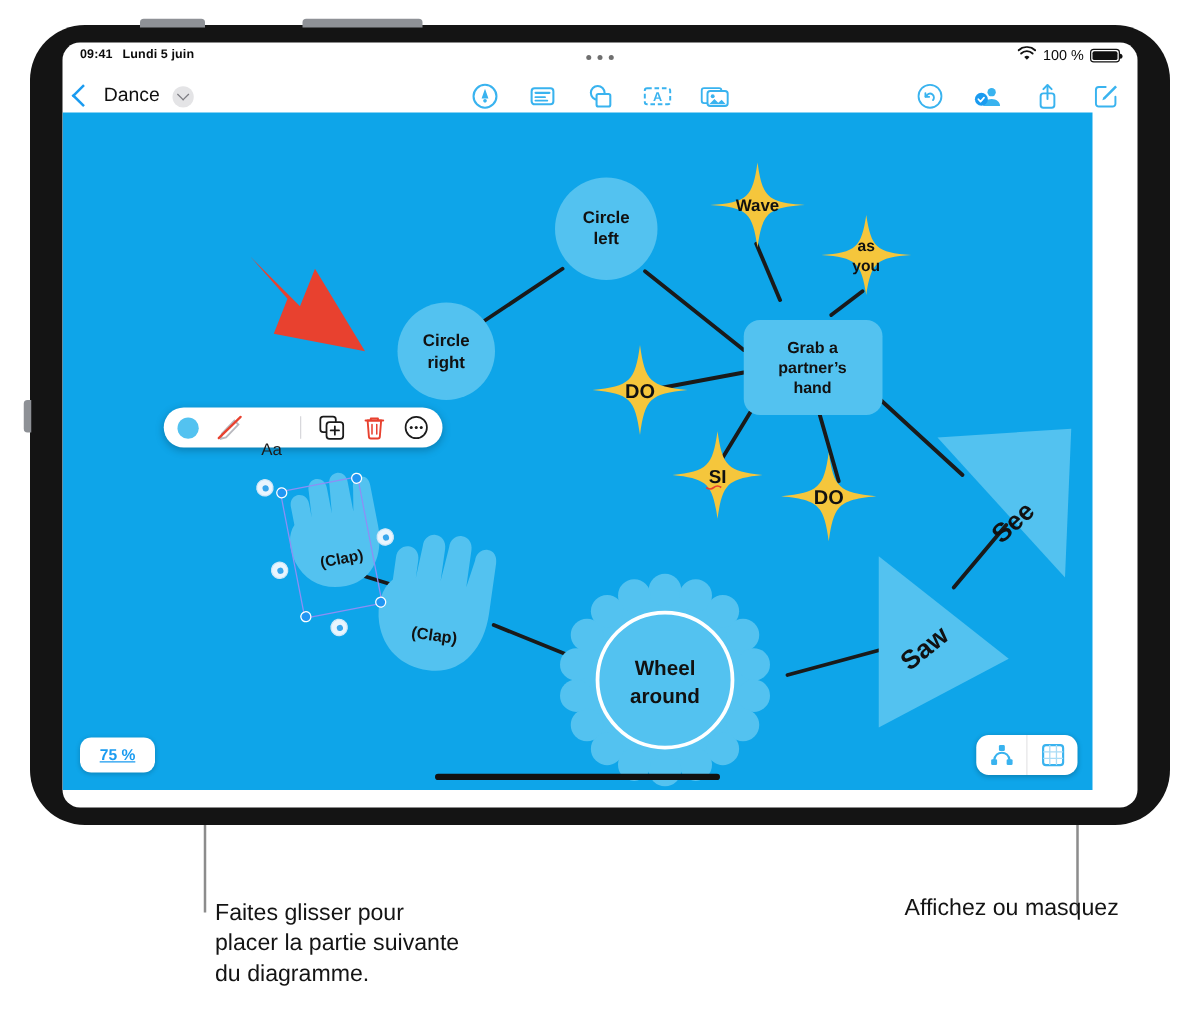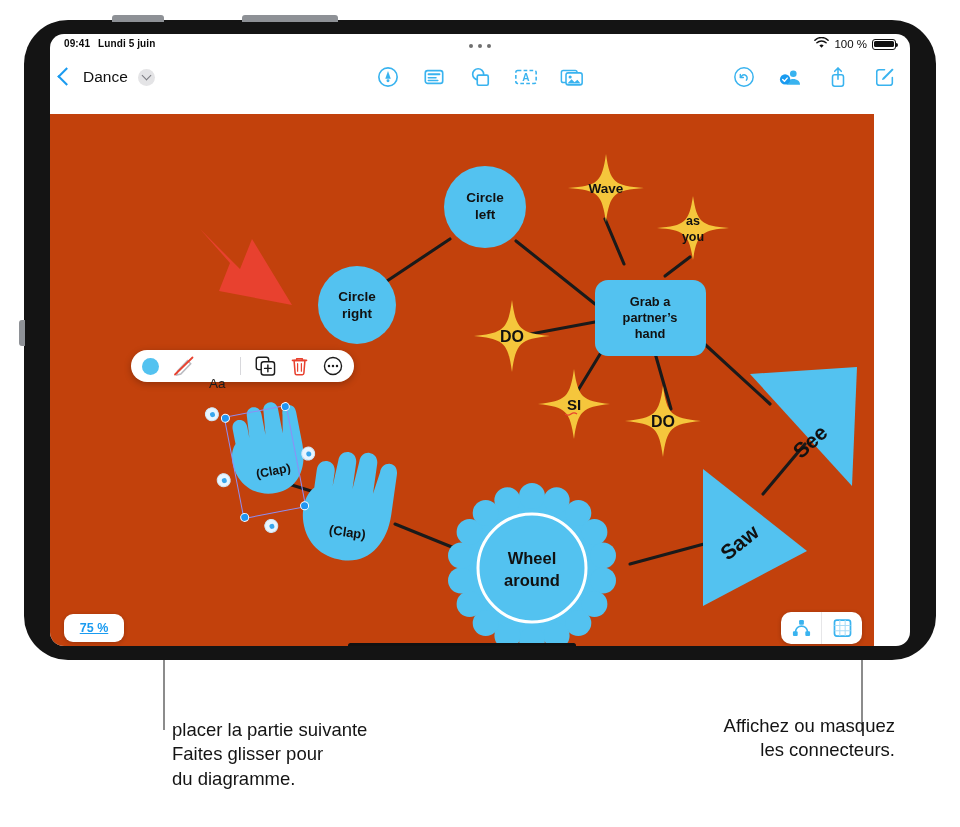--- a/index.html
+++ b/index.html
@@ -39,21 +39,21 @@
              transform:rotate(45deg);margin-top:-1px;}
   .doctitle{font-size:15.5px;font-weight:normal;color:#101010;}
   .docchev{width:17px;height:17px;border-radius:50%;background:#e4e4e6;display:flex;align-items:center;justify-content:center;}
   .docchev span{display:block;width:6px;height:6px;border-right:1.6px solid #7c7c82;border-bottom:1.6px solid #7c7c82;
                 transform:rotate(45deg);margin-top:-3px;}
   .tb-center{position:absolute;left:50%;transform:translateX(-50%);top:4px;display:flex;gap:20px;align-items:center;}
   .tb-right{position:absolute;right:12px;top:4px;display:flex;gap:21px;align-items:center;}
   .ticon{width:26px;height:26px;display:flex;align-items:center;justify-content:center;}
 
   
-  .canvas{position:absolute;left:0;top:80px;width:824px;height:542px;background:#c2410c;}
+  .canvas{position:absolute;left:0;top:56px;width:824px;height:542px;background:#0ea5e9;}
 
   
   .zoombadge{position:absolute;left:14px;bottom:14px;width:60px;height:28px;background:#fff;
              border-radius:9px;box-shadow:0 1px 4px rgba(0,0,0,.22);display:flex;align-items:center;
              justify-content:center;font-size:12.5px;font-weight:bold;color:#1a9bf0;text-decoration:underline;}
   .homeind{position:absolute;left:50%;transform:translateX(-50%);bottom:8px;width:228px;height:5px;
            background:#111;border-radius:3px;}
   .botright{position:absolute;right:12px;bottom:12px;display:flex;background:#fff;border-radius:10px;
             box-shadow:0 1px 4px rgba(0,0,0,.22);overflow:hidden;}
   .botbtn{width:40px;height:32px;display:flex;align-items:center;justify-content:center;}
@@ -409,22 +409,21 @@
               <rect x="2.6" y="2.2" width="16.8" height="16.8" rx="2.4" fill="none" stroke="#39b3ef" stroke-width="1.8"></rect>
               <path d="M8.2 2.2v16.8M13.8 2.2v16.8M2.6 7.8h16.8M2.6 13.4h16.8" stroke="#aadcf6" stroke-width="1.1"></path>
             </svg>
           </span>
         </div>
       </div>
     </div>
   </div>
 
   <div class="callout co-left">
+    <div>Faites glisser pour</div>
     <div>placer la partie suivante</div>
-    <div>Faites glisser pour</div>
     <div>du diagramme.</div>
   </div>
   <div class="callout co-right">
     <div>Affichez ou masquez</div>
-    <div>les connecteurs.</div>
   </div>
 
 </div>
 
 </body></html>

